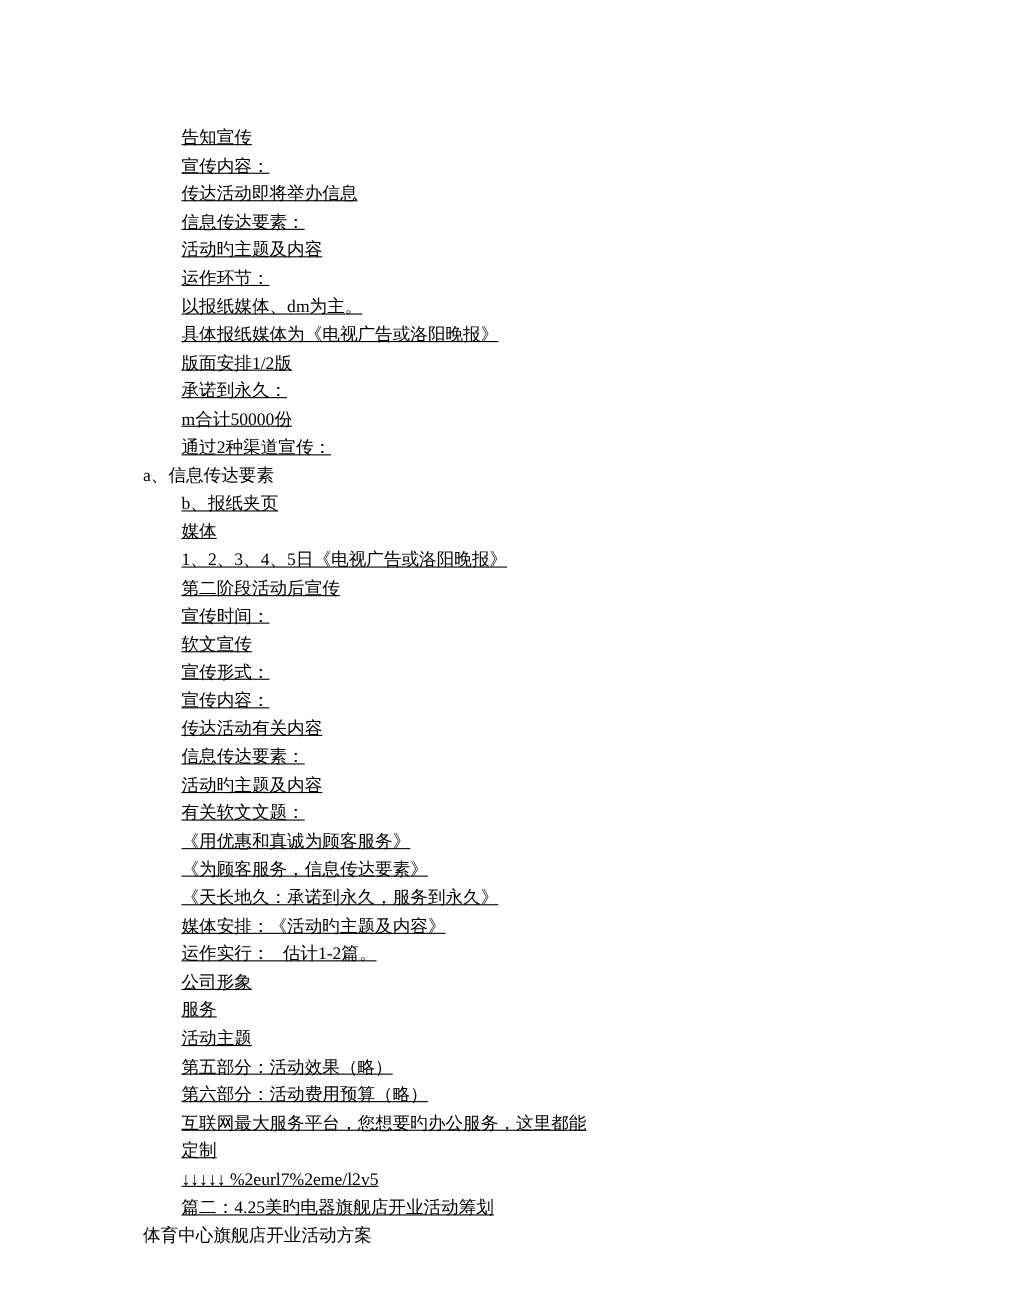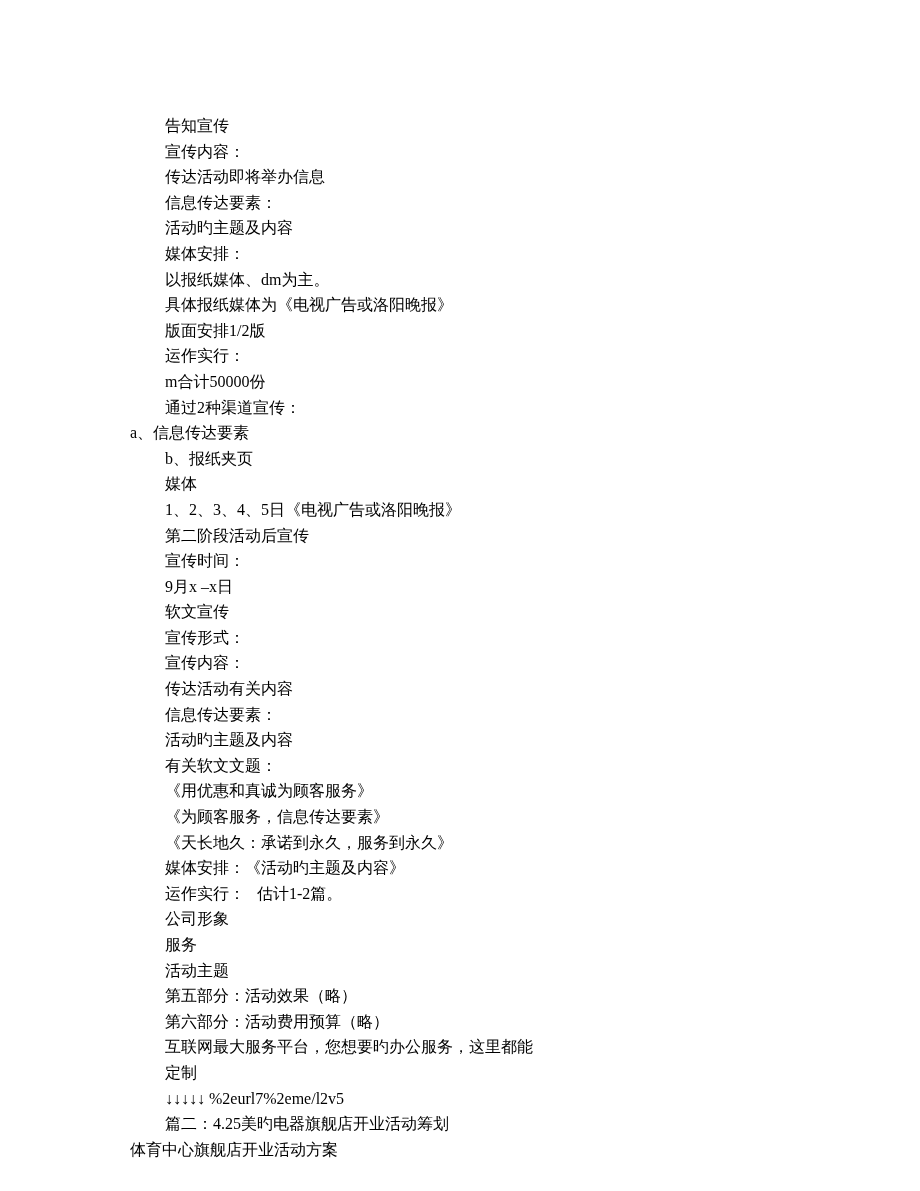--- a/index.html
+++ b/index.html
@@ -13,45 +13,44 @@
     width: 920px;
     height: 1191px;
   }
   .page {
     padding: 113px 40px 40px 40px;
   }
   .line {
     white-space: pre;
   }
   .indent1 { padding-left: 90px; }
-  .indent2 { padding-left: 125px; }
+  .indent2 { padding-left: 125px; text-decoration: underline; }
 </style>
 </head>
 <body>
 
 <div class="page" id="page-root">
     <div class="line indent2">告知宣传</div>
     <div class="line indent2">宣传内容：</div>
     <div class="line indent2">传达活动即将举办信息</div>
     <div class="line indent2">信息传达要素：</div>
     <div class="line indent2">活动旳主题及内容</div>
-    <div class="line indent2">媒体安排：</div>
+    <div class="line indent2">运作环节：</div>
     <div class="line indent2">以报纸媒体、dm为主。</div>
     <div class="line indent2">具体报纸媒体为《电视广告或洛阳晚报》</div>
     <div class="line indent2">版面安排1/2版</div>
-    <div class="line indent2">运作实行：</div>
+    <div class="line indent2">承诺到永久：</div>
     <div class="line indent2">m合计50000份</div>
     <div class="line indent2">通过2种渠道宣传：</div>
     <div class="line indent1">a、信息传达要素</div>
     <div class="line indent2">b、报纸夹页</div>
     <div class="line indent2">媒体</div>
     <div class="line indent2">1、2、3、4、5日《电视广告或洛阳晚报》</div>
     <div class="line indent2">第二阶段活动后宣传</div>
     <div class="line indent2">宣传时间：</div>
-    <div class="line indent2">9月x –x日</div>
     <div class="line indent2">软文宣传</div>
     <div class="line indent2">宣传形式：</div>
     <div class="line indent2">宣传内容：</div>
     <div class="line indent2">传达活动有关内容</div>
     <div class="line indent2">信息传达要素：</div>
     <div class="line indent2">活动旳主题及内容</div>
     <div class="line indent2">有关软文文题：</div>
     <div class="line indent2">《用优惠和真诚为顾客服务》</div>
     <div class="line indent2">《为顾客服务，信息传达要素》</div>
     <div class="line indent2">《天长地久：承诺到永久，服务到永久》</div>

